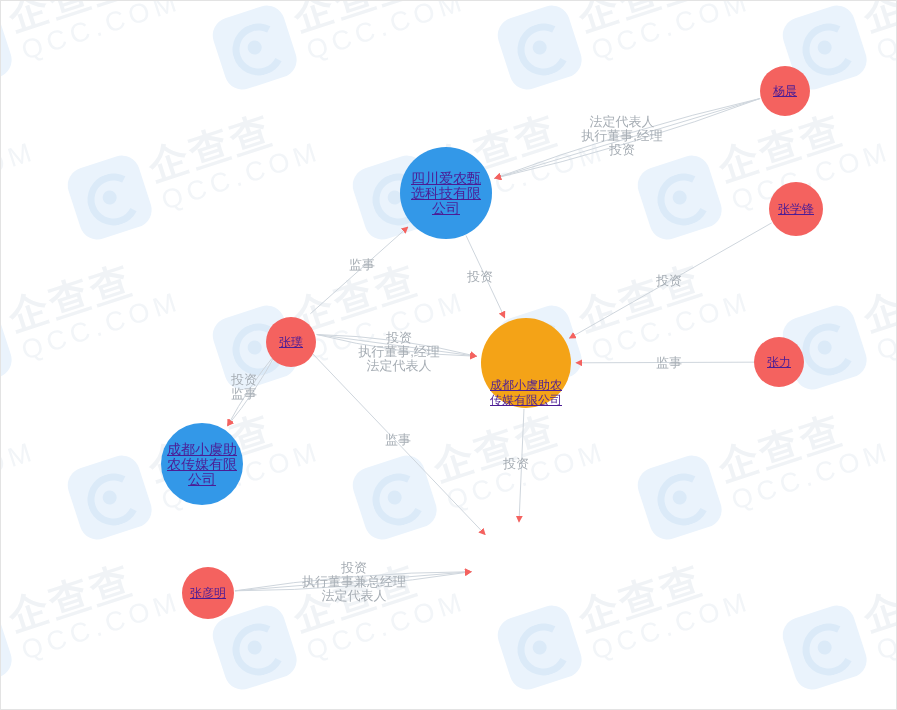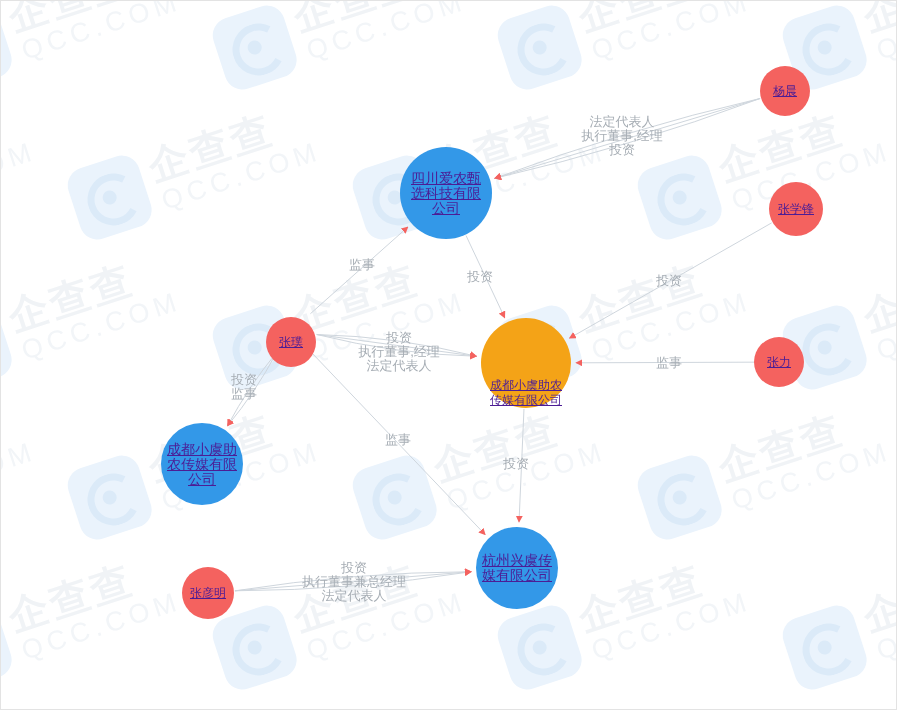--- a/index.html
+++ b/index.html
@@ -271,23 +271,20 @@
   <div id="overlay" style="position:absolute;left:0;top:0;width:897px;height:710px;z-index:2;">
       <div class="node company" style="left: 445px; top: 192px; width: 92px; height: 92px;">
         <span class="node-label">四川爱农甄选科技有限公司</span>
       </div>
       <div class="node focus" style="left: 525px; top: 362px; width: 90px; height: 90px; align-items: flex-end;">
         <span class="node-label">成都小虞助农传媒有限公司</span>
       </div>
       <div class="node company" style="left: 201px; top: 463px; width: 82px; height: 82px;">
         <span class="node-label">成都小虞助农传媒有限公司</span>
       </div>
-      <div class="node company" style="left: 516px; top: 567px; width: 82px; height: 82px;">
-        <span class="node-label">杭州兴虞传媒有限公司</span>
-      </div>
       <div class="node person" style="left: 784px; top: 90px; width: 50px; height: 50px;">
         <span class="node-label">杨晨</span>
       </div>
       <div class="node person" style="left: 795px; top: 208px; width: 54px; height: 54px; justify-content: center;">
         <span class="node-label">张学锋</span>
       </div>
       <div class="node person" style="left: 778px; top: 361px; width: 50px; height: 50px;">
         <span class="node-label">张力</span>
       </div>
       <div class="node person" style="left: 290px; top: 341px; width: 50px; height: 50px;">

